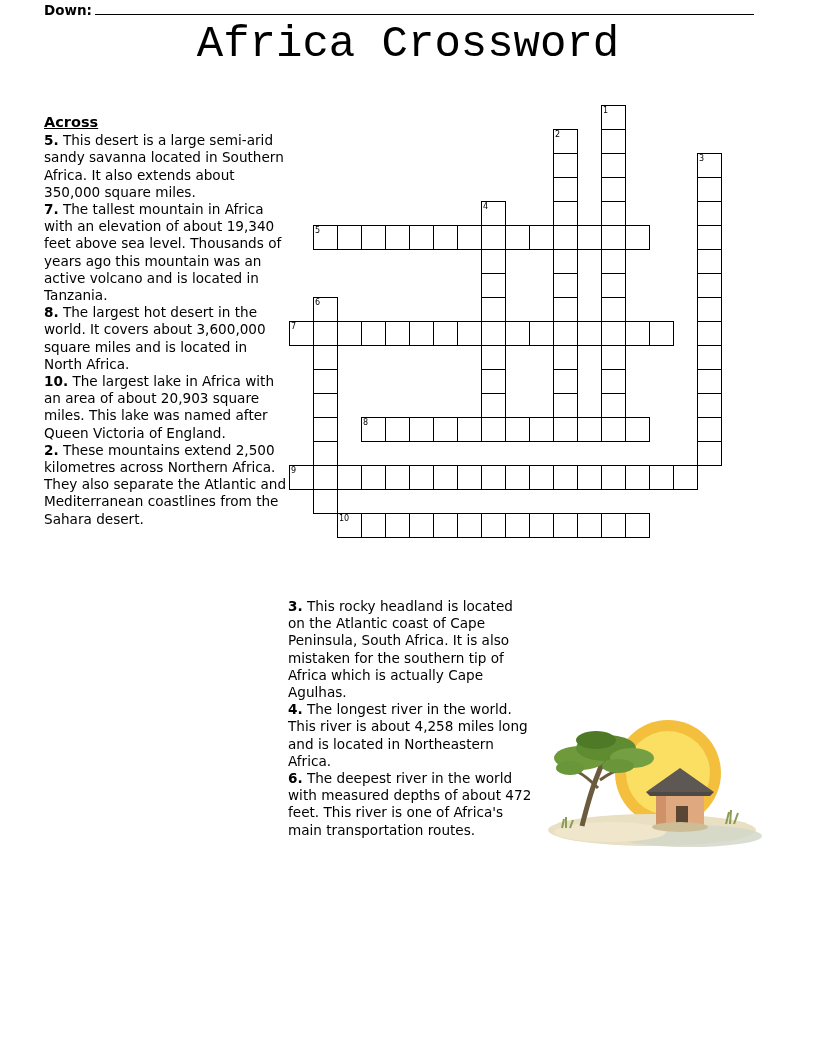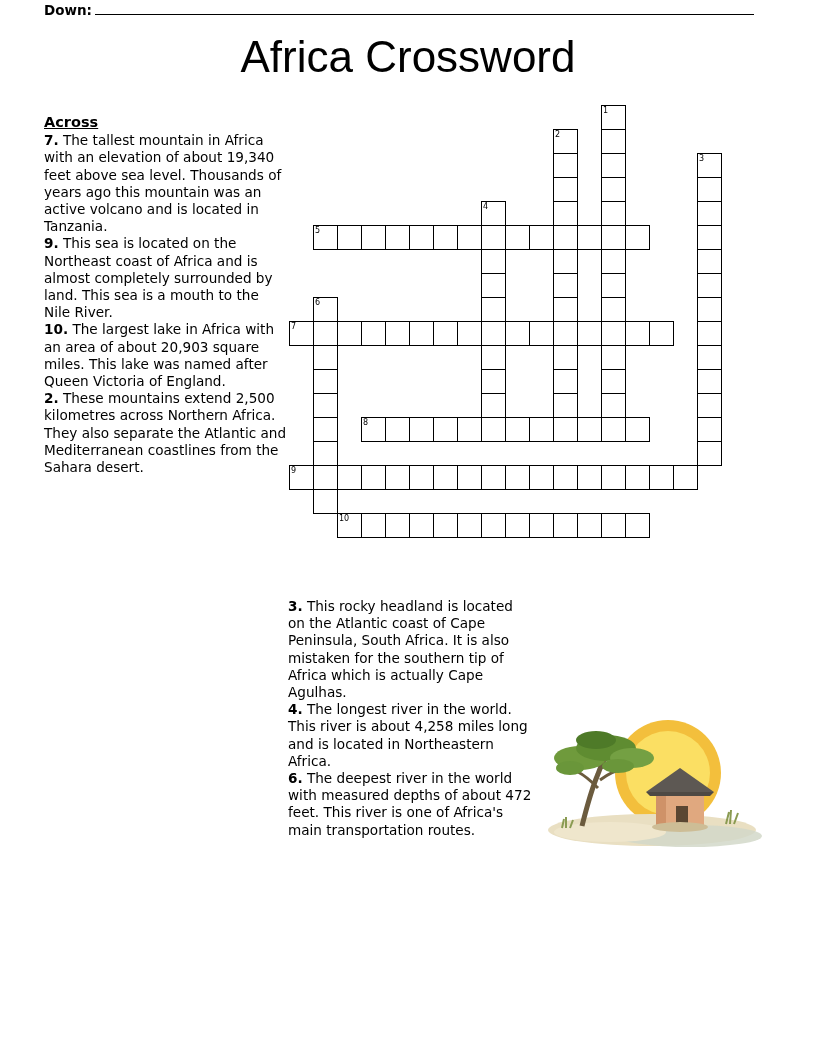--- a/index.html
+++ b/index.html
@@ -21,26 +21,26 @@
   }
   .name-label { font-weight:700; margin-right:3px; white-space:nowrap; }
   .name-rule {
     flex:1;
     border-bottom:1.4px solid #000;
     height:12px;
   }
 
   
   .title {
-    position:absolute; left:0; top:32px; width:816px;
+    position:absolute; left:0; top:19px; width:816px;
     text-align:center;
     font-size:44px;
     font-weight:400;
     letter-spacing:0px;
-    font-family:Liberation Sans, sans-serif;
+    font-family:Liberation Mono, monospace;
   }
 
   
   .clues-col-1 {
     position:absolute; left:44px; top:110px; width:245px;
     font-size:13.6px; line-height:17.2px;
   }
   .clues-col-2 {
     position:absolute; left:288px; top:598px; width:245px;
     font-size:13.6px; line-height:17.2px;
@@ -93,26 +93,30 @@
     <span class="name-label">Down:</span>
     <span class="name-rule"></span>
   </div>
 
   <div class="title">Africa Crossword</div>
 
   <div class="clues-col-1">
     <div class="sec-head">Across</div>
 
     <p class="clue">
+      <span class="num">5.</span>
+      <span>This desert is a large semi-arid sandy savanna located in Southern Africa. It also extends about 350,000 square miles.</span>
+    </p>
+    <p class="clue">
       <span class="num">7.</span>
       <span>The tallest mountain in Africa with an elevation of about 19,340 feet above sea level. Thousands of years ago this mountain was an active volcano and is located in Tanzania.</span>
     </p>
     <p class="clue">
-      <span class="num">9.</span>
-      <span>This sea is located on the Northeast coast of Africa and is almost completely surrounded by land. This sea is a mouth to the Nile River.</span>
+      <span class="num">8.</span>
+      <span>The largest hot desert in the world. It covers about 3,600,000 square miles and is located in North Africa.</span>
     </p>
     <p class="clue">
       <span class="num">10.</span>
       <span>The largest lake in Africa with an area of about 20,903 square miles. This lake was named after Queen Victoria of England.</span>
     </p>
 
 
     <p class="clue">
       <span class="num">2.</span>
       <span>These mountains extend 2,500 kilometres across Northern Africa. They also separate the Atlantic and Mediterranean coastlines from the Sahara desert.</span>

